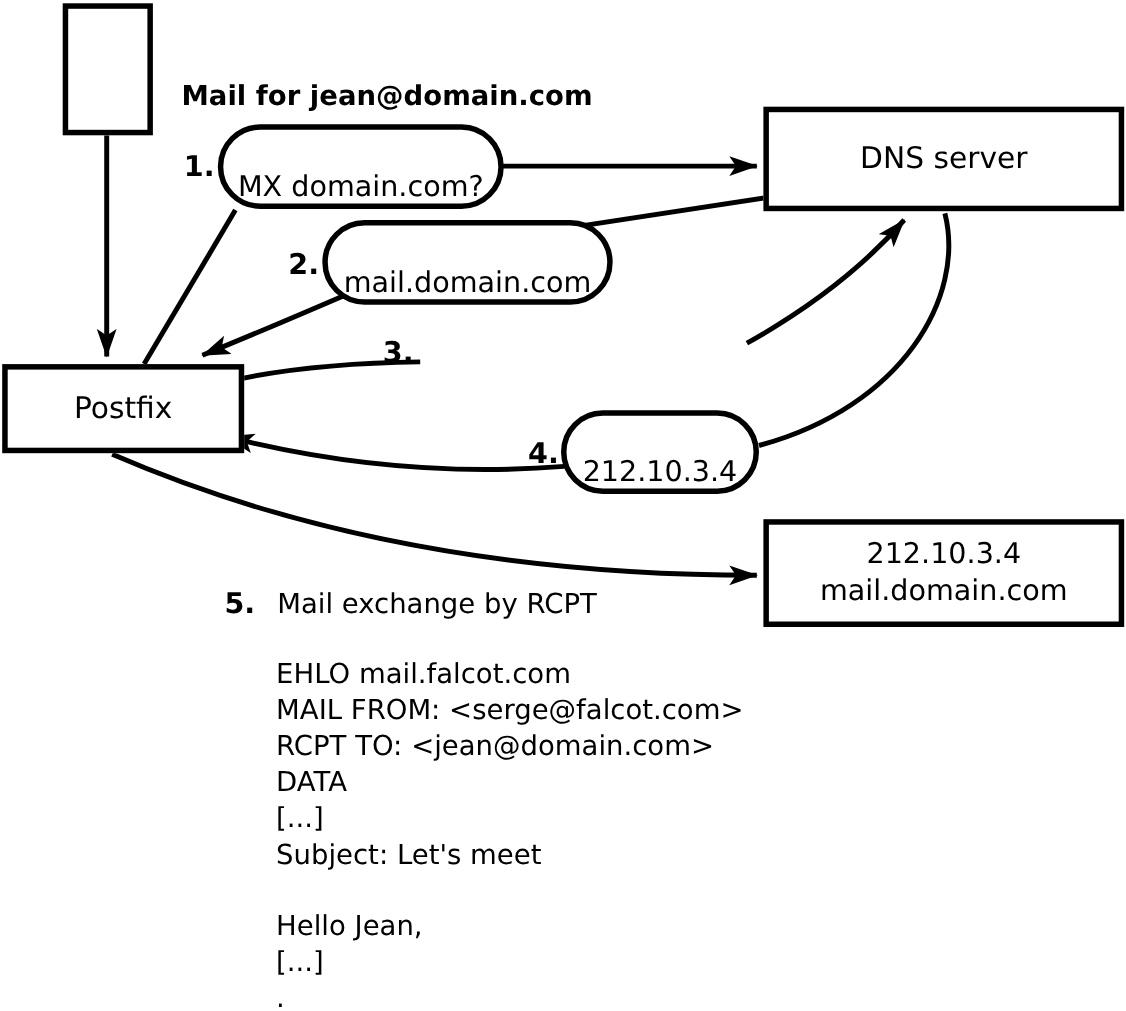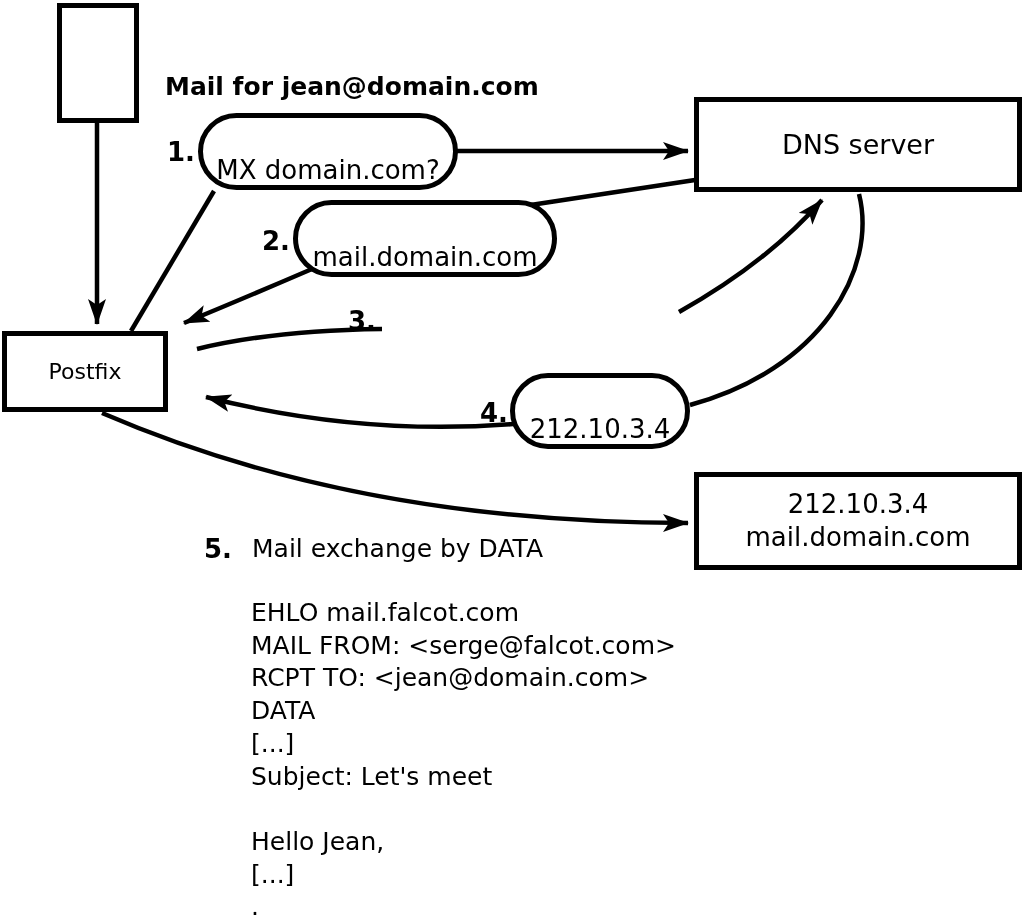--- a/index.html
+++ b/index.html
@@ -108,21 +108,21 @@
 
     <path d="M513,424 Q360,436 206,397" fill="none" stroke="#000000" stroke-width="4.5" marker-end="url(#ah)"></path>
 
     <path d="M102,413 C280,490 480,523 688,523" fill="none" stroke="#000000" stroke-width="4.5" marker-end="url(#ah)"></path>
   </svg>
 
   <div class="node" style="left:57px; top:3px; width:82px; height:120px;"></div>
 
   <div id="mail-label">Mail for jean@domain.com</div>
 
-  <div class="node" style="left:2px; top:331px; width:166px; height:81px; font-size:22px;">
+  <div class="node" style="left:2px; top:331px; width:220px; height:81px; font-size:27px;">
     <span>Postfix</span>
   </div>
 
   <div class="node" style="left:694px; top:97px; width:328px; height:95px; font-size:27px;">
     <span>DNS server</span>
   </div>
 
   <div class="node twoline" style="left:694px; top:472px; width:328px; height:98px; flex-direction:column;">
     <div>212.10.3.4</div>
     <div>mail.domain.com</div>
@@ -139,21 +139,21 @@
   </div>
 
   <div class="stepnum" style="left:326px; top:306px;">3.</div>
 
   <div class="stepnum" style="left:458px; top:398px;">4.</div>
   <div class="pill" style="left:510px; top:373px; width:180px; height:76px;">
     <span>212.10.3.4</span>
   </div>
 
   <div class="stepnum" style="left:182px; top:534px;">5.</div>
-  <div class="caption" style="left:252px; top:534px;">Mail exchange by DATA</div>
+  <div class="caption" style="left:252px; top:534px;">Mail exchange by RCPT</div>
 
   <div id="smtp-block">EHLO mail.falcot.com
 MAIL FROM: &lt;serge@falcot.com&gt;
 RCPT TO: &lt;jean@domain.com&gt;
 DATA
 [...]
 Subject: Let's meet
 
 Hello Jean,
 [...]

